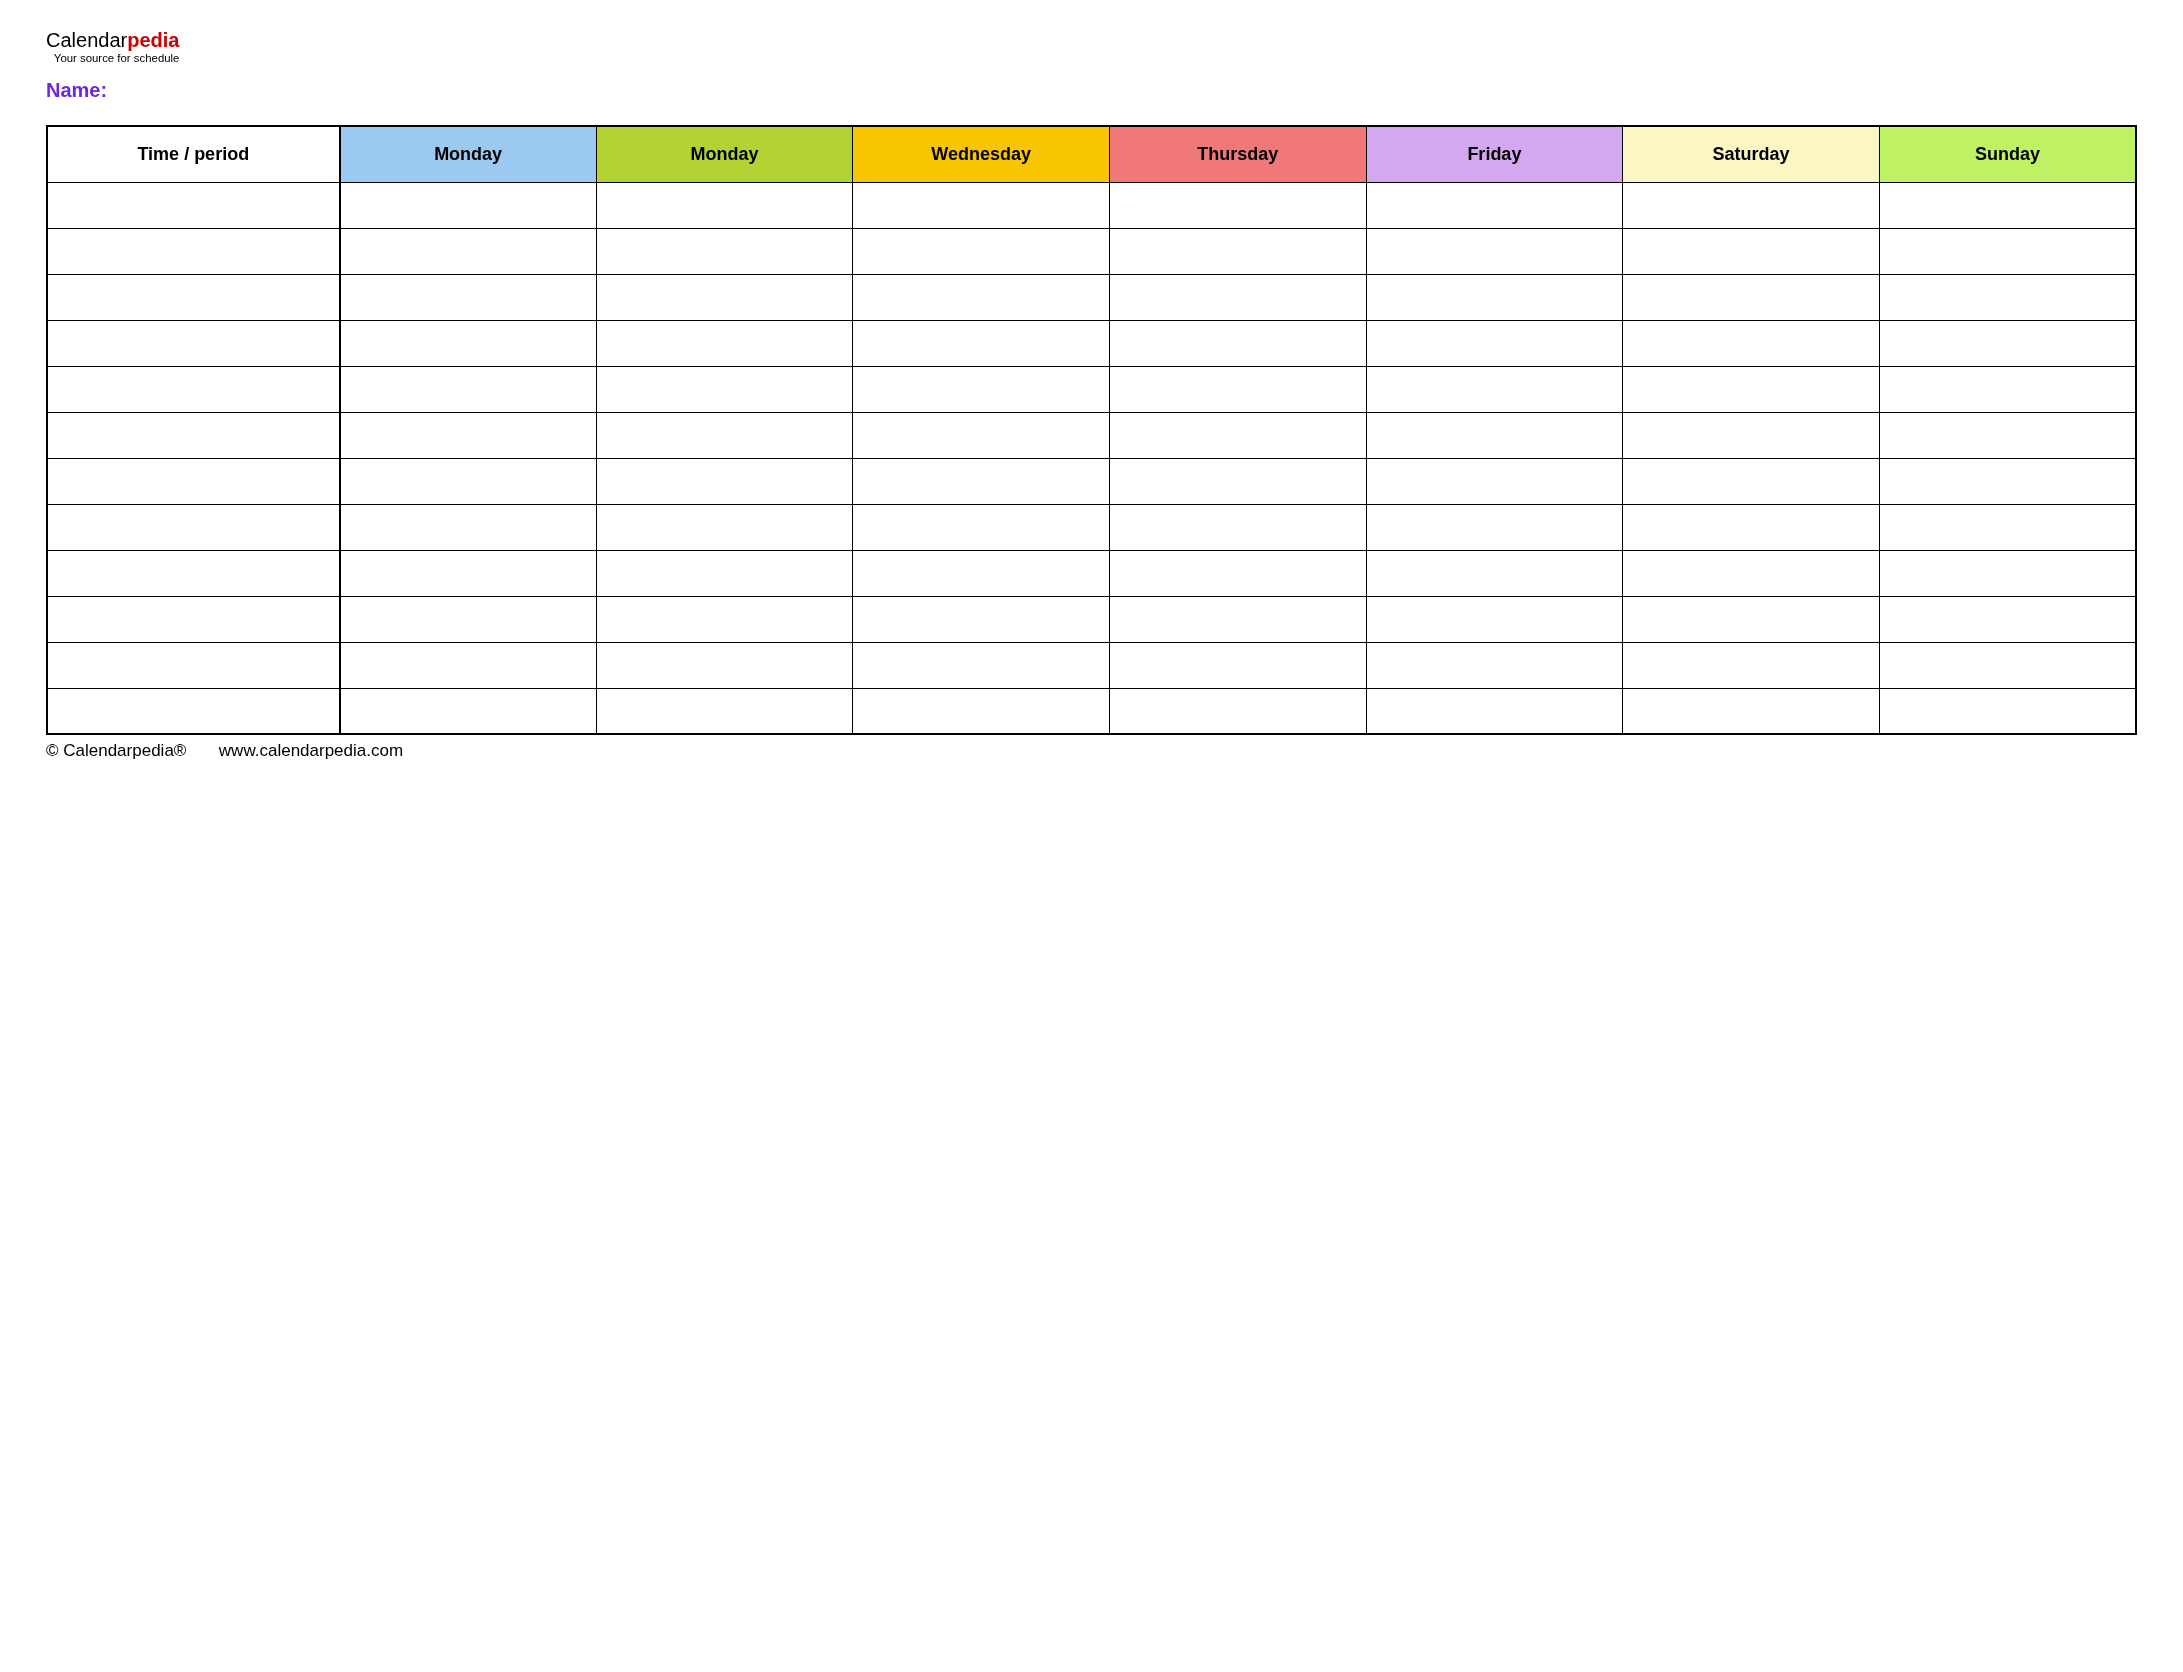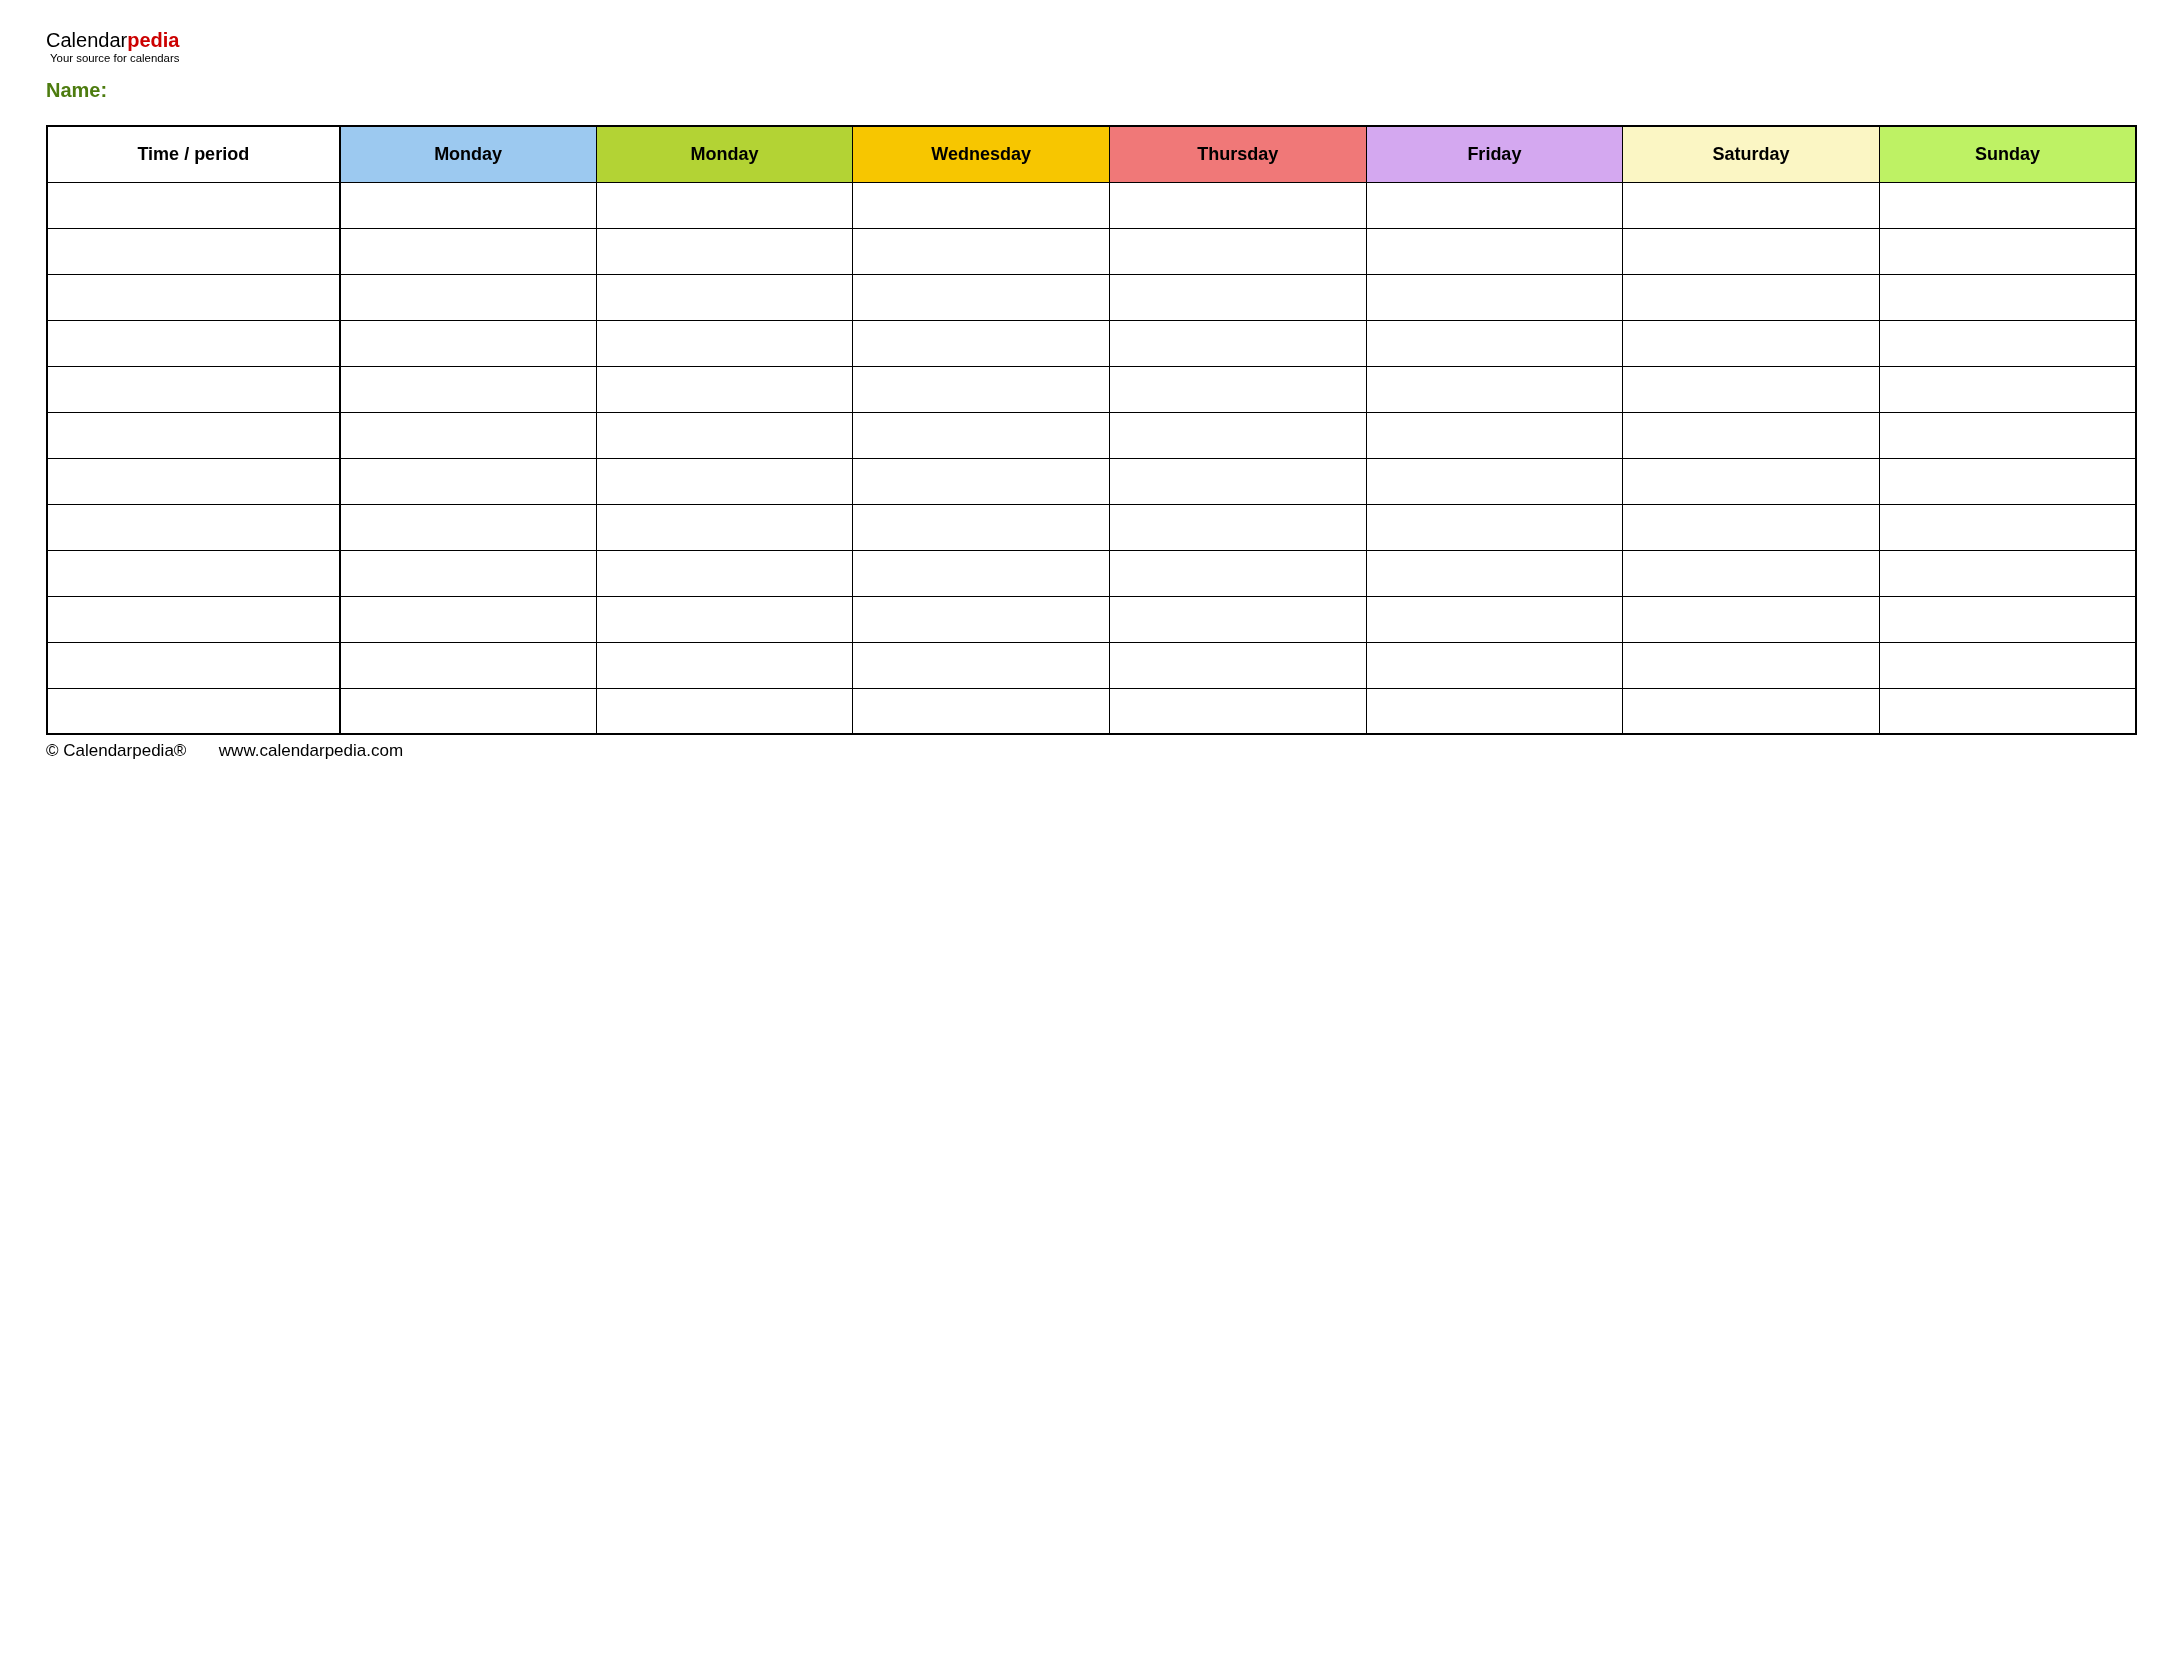--- a/index.html
+++ b/index.html
@@ -37,21 +37,21 @@
       font-weight: bold;
     }
     .brand-tagline {
       font-size: 11.4px;
       color: #000;
       margin-top: 1.5px;
     }
     .name-row {
       font-size: 20px;
       font-weight: bold;
-      color: #4d7c0f;
+      color: #6d28d9;
       margin-bottom: 23px;
     }
     .schedule-table {
       width: 100%;
       border-collapse: collapse;
       border: 2.3px solid #000;
     }
     .schedule-table th {
       border: 1.1px solid #000;
       padding: 17px 6px;
@@ -107,21 +107,21 @@
     }
   </style>
 </head>
 <body>
 
 <div class="header">
   <div class="brand">
     <div class="brand-name">
       <span>Calendar</span><span class="highlight">pedia</span>
     </div>
-    <div class="brand-tagline">Your source for calendars</div>
+    <div class="brand-tagline">Your source for schedule</div>
   </div>
 </div>
 
 <div class="name-row">Name:</div>
 
 <table class="schedule-table">
   <thead>
     <tr>
       <th class="th-time time-col">Time / period</th>
       <th class="th-monday day-col">Monday</th>

